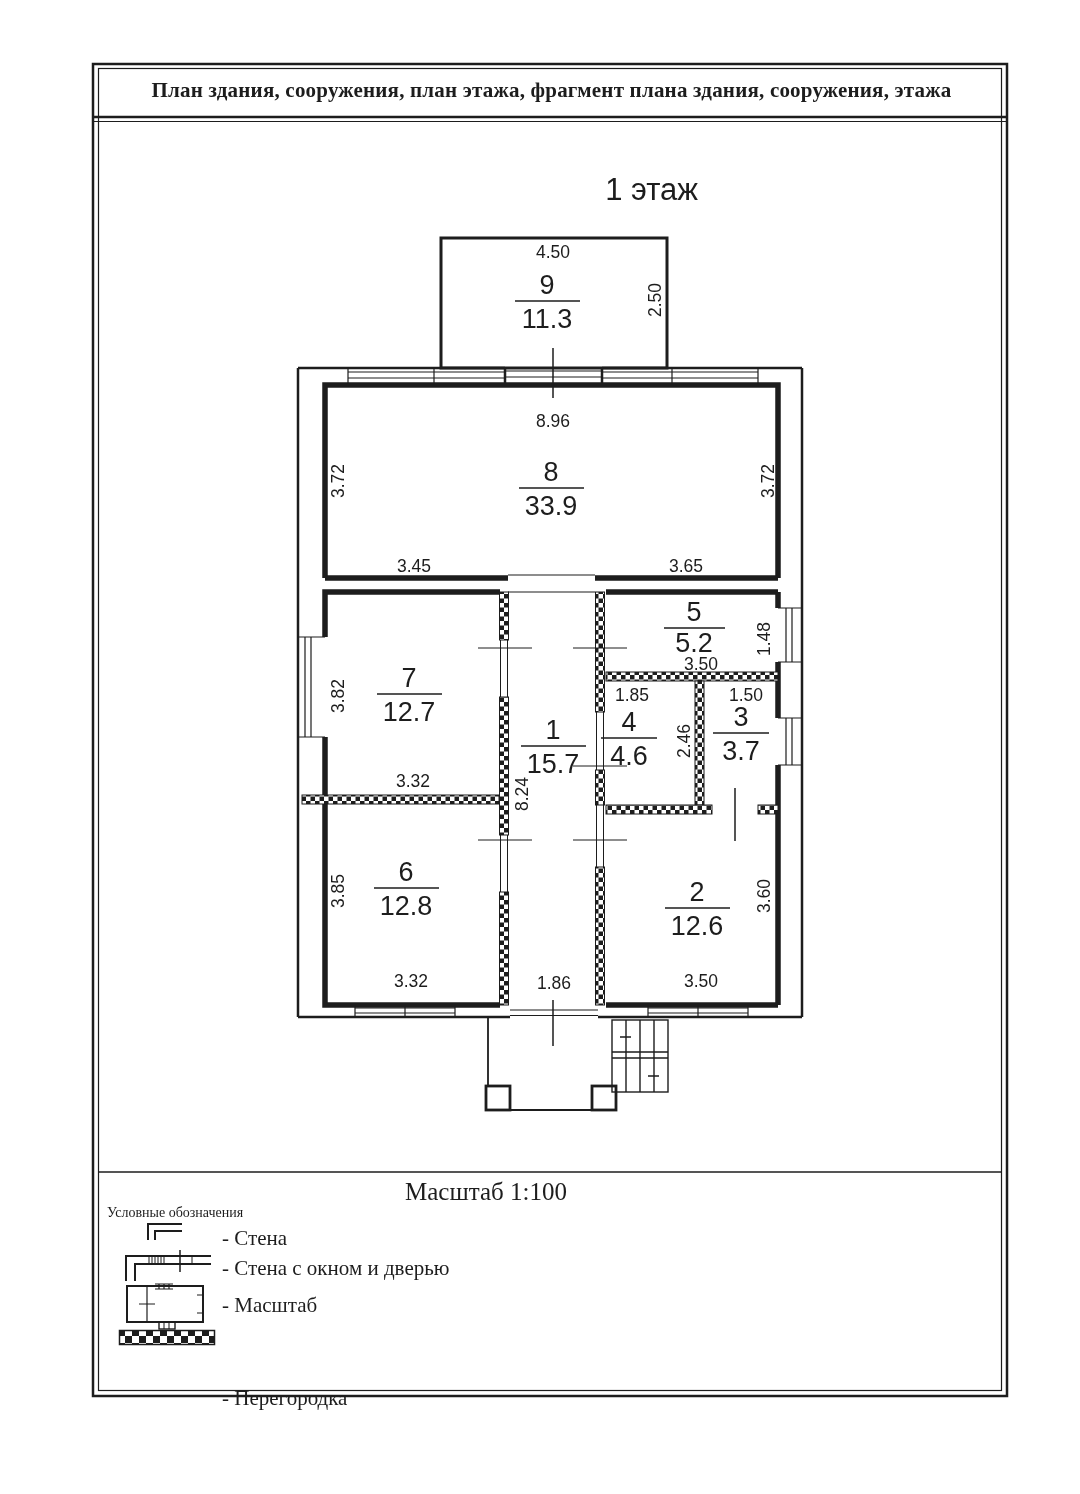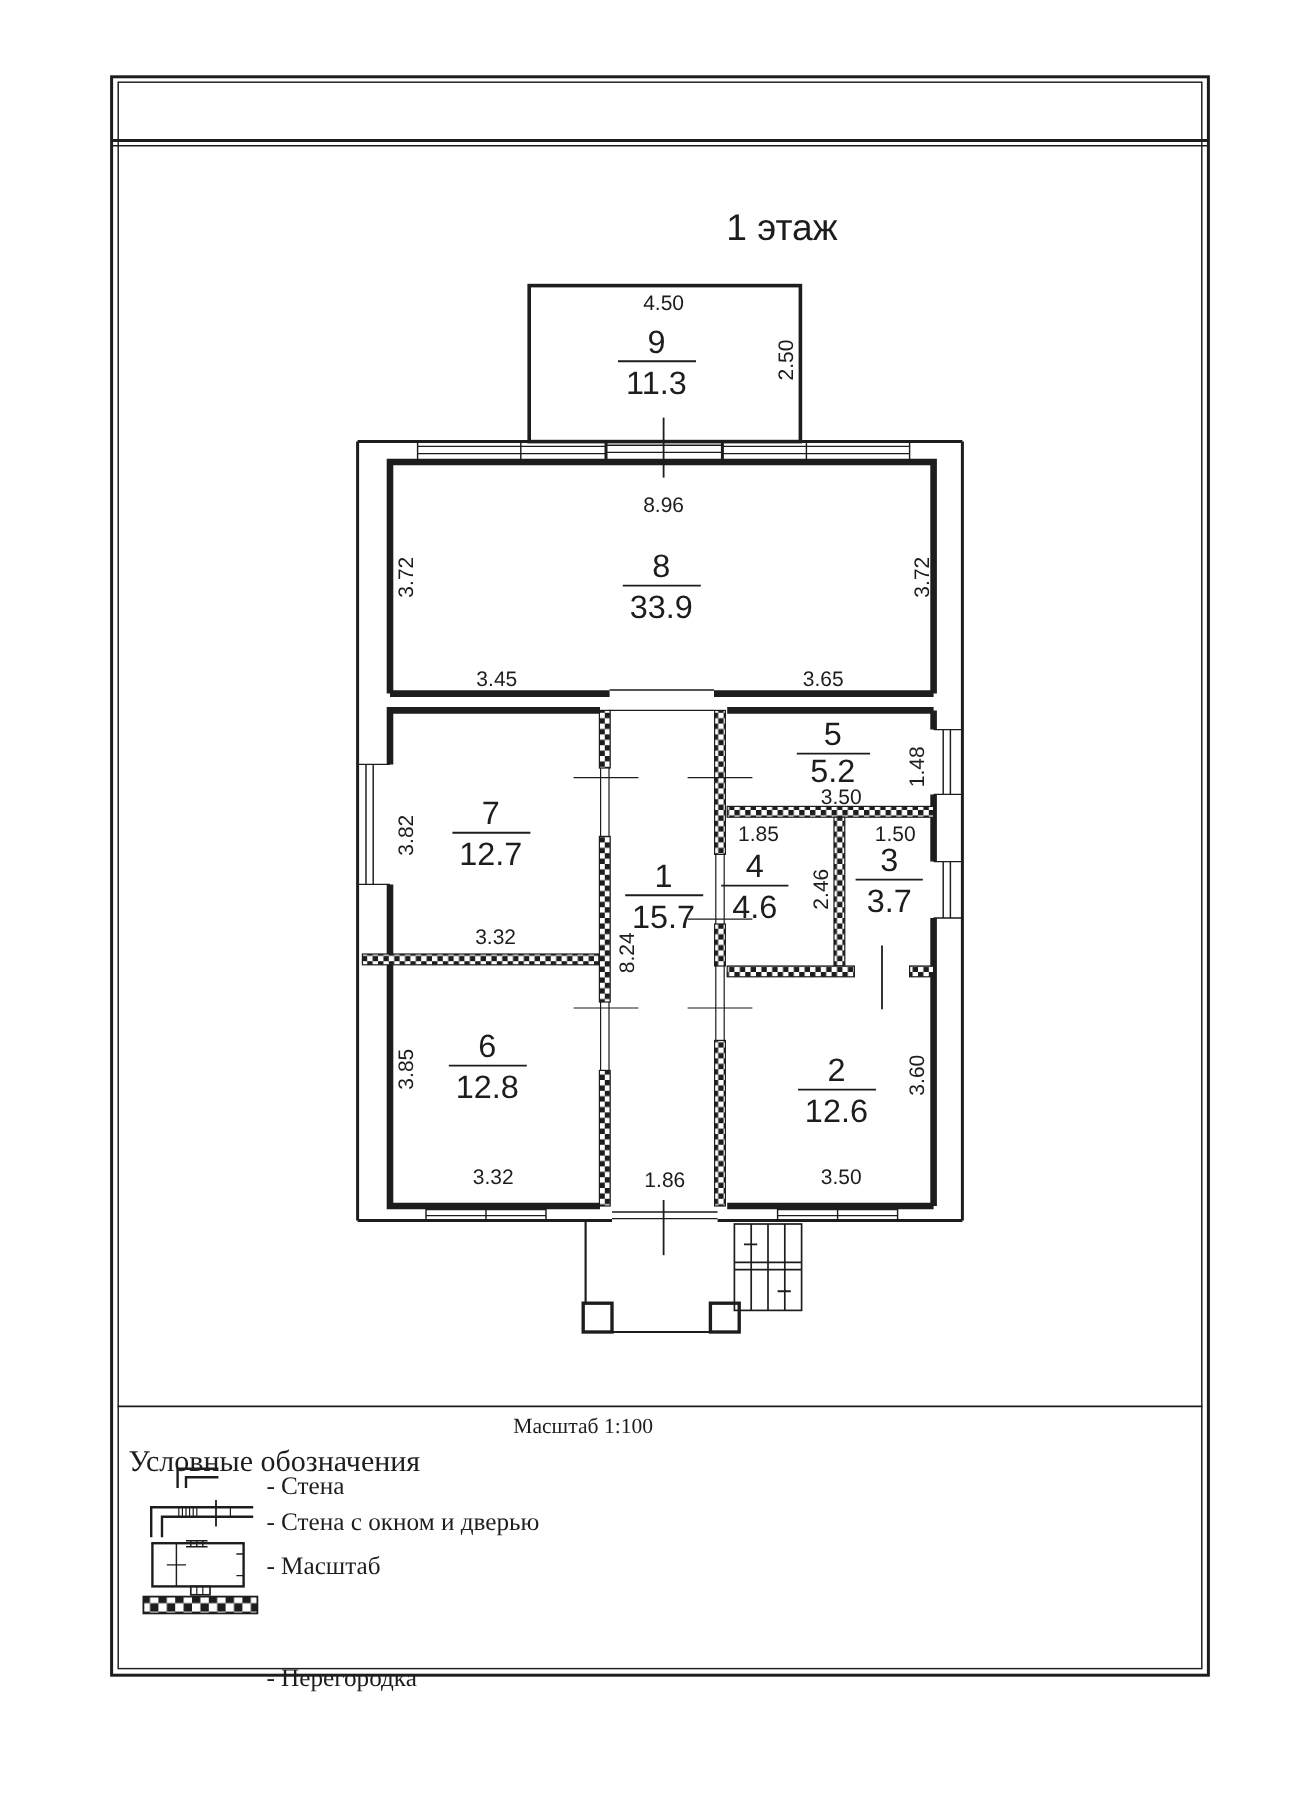--- a/index.html
+++ b/index.html
@@ -3,22 +3,22 @@
 <meta charset="utf-8">
 <style>
   html,body{margin:0;padding:0;background:#ffffff;}
   .sheet{position:relative;width:1080px;height:1494px;background:#ffffff;overflow:hidden;
          font-family:"Liberation Serif",serif;color:#1d1d1d;}
   .abs{position:absolute;}
   .page-title{left:97px;top:78px;width:909px;text-align:center;
               font-family:"Liberation Serif",serif;font-weight:bold;font-size:21px;letter-spacing:.2px;}
   .floor-heading{left:398px;top:172px;width:300px;text-align:right;
                  font-family:"Liberation Sans",sans-serif;font-size:31px;color:#1d1d1d;}
-  .scale-label{left:97px;top:1178px;width:778px;text-align:center;font-size:18px;}
-  .legend-heading{left:107px;top:1205px;font-size:25px;}
+  .scale-label{left:97px;top:1178px;width:778px;text-align:center;font-size:25px;}
+  .legend-heading{left:107px;top:1205px;font-size:14px;}
   .legend-label{font-size:21px;white-space:nowrap;text-align:center;}
   svg{display:block;}
   text{fill:#1d1d1d;}
   .roomnum,.roomarea{font-family:"Liberation Sans",sans-serif;font-size:27px;}
   .dim{font-family:"Liberation Sans",sans-serif;font-size:17.5px;}
 </style>
 </head>
 <body>
 
 <div class="sheet">
@@ -185,20 +185,21 @@
       <text class="dim" x="632" y="701">1.85</text>
       <text class="dim" transform="translate(690,741) rotate(-90)">2.46</text>
       <text class="dim" x="746" y="701">1.50</text>
       <text class="dim" transform="translate(344,891) rotate(-90)">3.85</text>
       <text class="dim" x="411" y="987">3.32</text>
       <text class="dim" transform="translate(770,896) rotate(-90)">3.60</text>
       <text class="dim" x="701" y="987">3.50</text>
     </g>
   </svg>
 
+  <div class="abs page-title">План здания, сооружения, план этажа, фрагмент плана здания, сооружения, этажа</div>
   <div class="abs floor-heading">1 этаж</div>
   <div class="abs scale-label">Масштаб 1:100</div>
   <div class="abs legend-heading">Условные обозначения</div>
 
   <div class="abs" style="left:144px;top:1220px">
     <svg width="40" height="22" viewBox="0 0 40 22" fill="none" stroke="#1d1d1d">
       <path d="M4,20 V4 H38" stroke-width="2"></path>
       <path d="M11,20 V11 H38" stroke-width="2"></path>
     </svg>
   </div>

